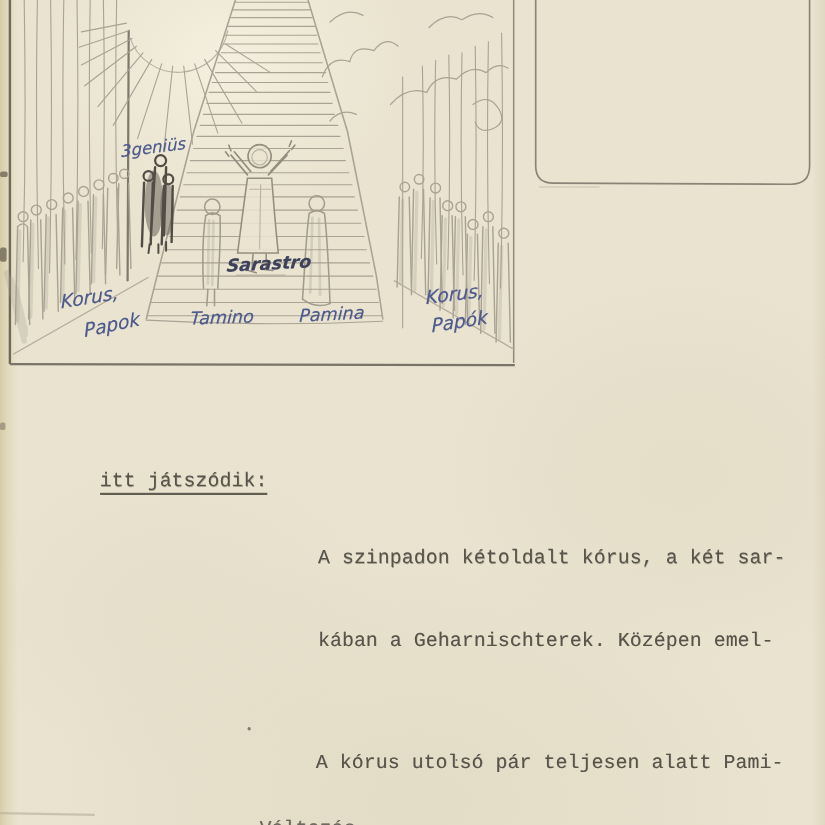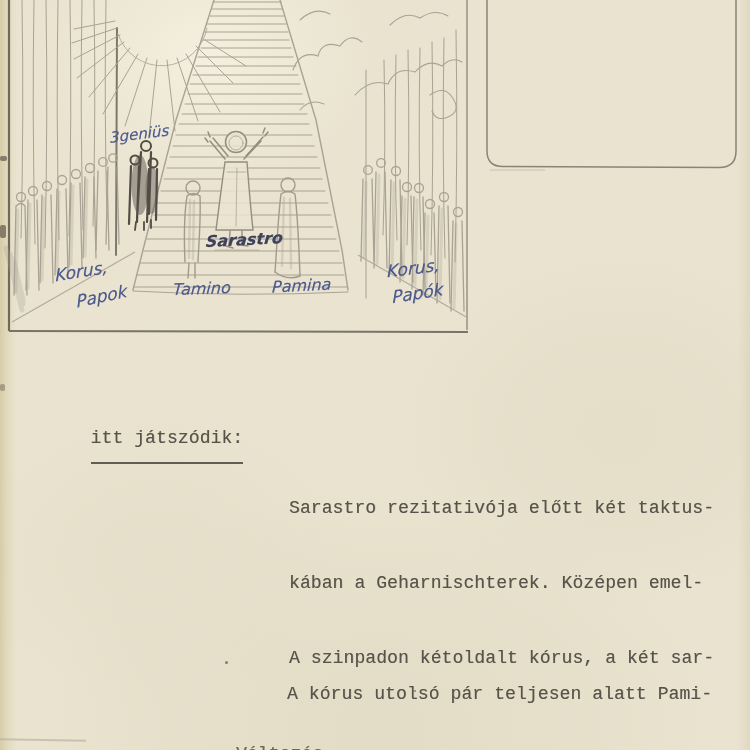--- a/index.html
+++ b/index.html
@@ -15,21 +15,21 @@
       #e9e3cf;
     font-family:"Liberation Sans", sans-serif;
   }
   .type{
     position:absolute;
     font-family:"Liberation Mono","DejaVu Sans Mono",monospace;
     font-size:18px;line-height:25px;color:#57534a;
     letter-spacing:.1px;white-space:pre;
     text-shadow:.4px .3px .3px rgba(87,83,74,.45);
   }
-  .underlined{border-bottom:2px solid #625d52;padding-bottom:14px;}
+  .underlined{border-bottom:2px solid #625d52;padding-bottom:0;}
   .ink{
     position:absolute;
     font-family:"DejaVu Sans",sans-serif;font-style:italic;
     color:#4c5a8e;white-space:nowrap;
     text-shadow:.3px .3px .4px rgba(60,70,120,.4);
   }
   .ink-dark{color:#3d4159;}
   .cutline{overflow:hidden;}
   .dot{position:absolute;border-radius:50%;background:#827d71;}
   .edge-mark{position:absolute;background:#6f6757;border-radius:2px;opacity:.8;}
@@ -201,23 +201,22 @@
 
   <div class="ink" style="left:387px;top:258px;font-size:17px;transform:rotate(-7deg) skewX(-8deg);">Korus,</div>
   <div class="ink" style="left:392px;top:283px;font-size:17px;transform:rotate(-9deg) skewX(-8deg);">Papók</div>
 
   <div class="type" style="left:47px;top:401px;">
     <span class="underlined">itt játszódik:</span>
   </div>
 
 
   <div class="type" style="left:289px;top:446px;">
-    <div>Sarastro rezitativója előtt két taktus-</div>
+    <div>A szinpadon kétoldalt kórus, a két sar-</div>
     <div>kában a Geharnischterek. Középen emel-</div>
-    <div>A szinpadon kétoldalt kórus, a két sar-</div>
     
     
     
   </div>
 
   <div class="type" style="left:287px;top:632px;">
     <div>A kórus utolsó pár teljesen alatt Pami-</div>
     
     
   </div>

